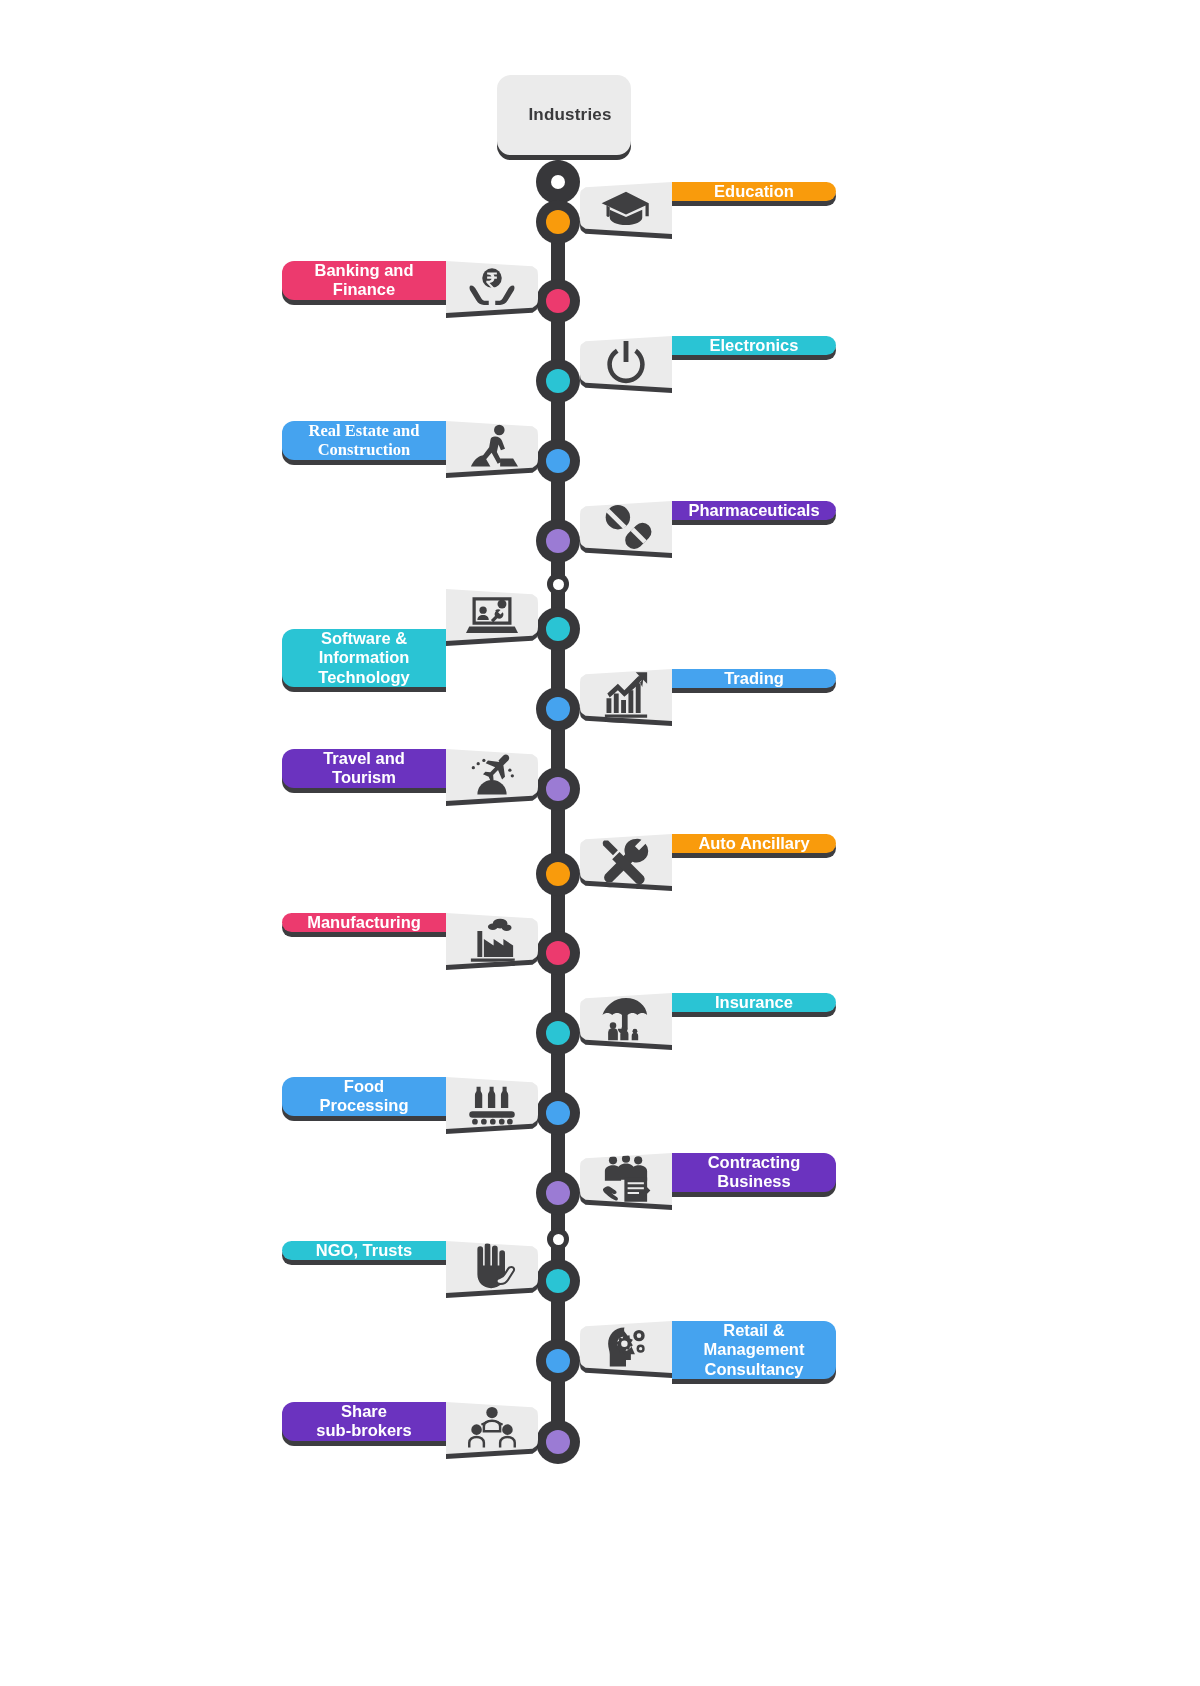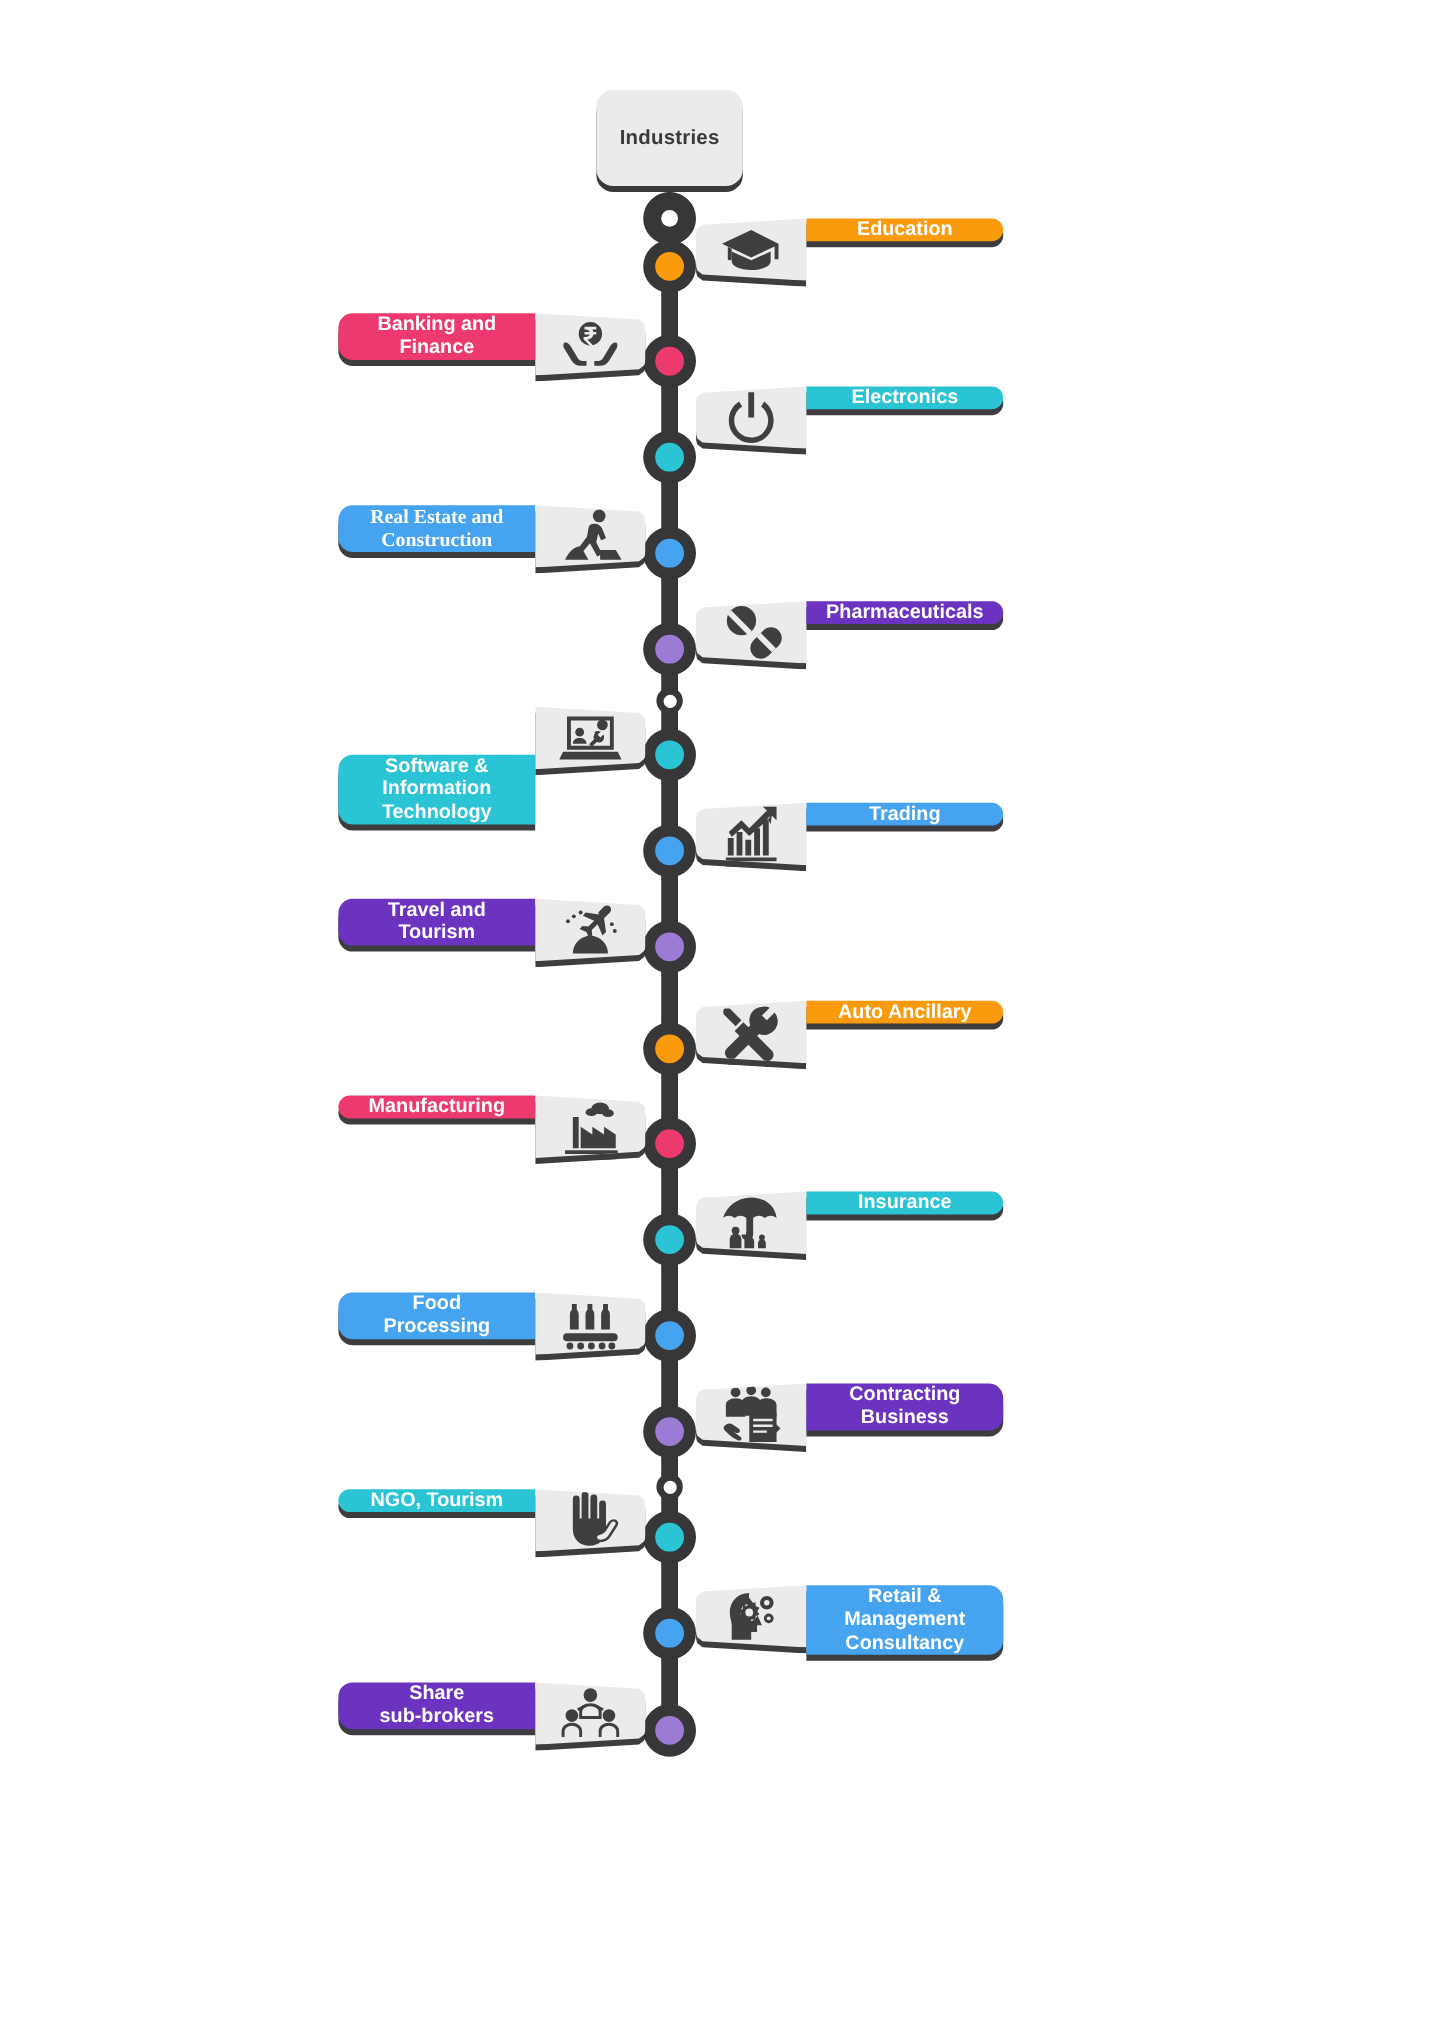--- a/index.html
+++ b/index.html
@@ -12,21 +12,21 @@
   #stage{position:relative;width:1200px;height:1686px;}
 
   
   .title-pill{
     position:absolute;
     left:497px;top:75px;
     width:122px;height:80px;
     background:#ebebeb;
     border-radius:14px;
     box-shadow:0 5px 0 #3a3a3c;
-    display:flex;align-items:center;justify-content:center;
+    display:flex;align-items:center;justify-content:center;padding-left:12px;
   }
   .title-pill .t{
     font-size:17px;font-weight:bold;color:#3a3a3c;letter-spacing:.2px;
   }
 
   
   .spine{
     position:absolute;
     left:551px;top:160px;
     width:14px;height:1300px;
@@ -188,21 +188,21 @@
       <div class="card left" style="top: 261px;">
         <div class="icon-box">
           <svg class="ico" viewBox="0 0 64 64">
             <circle cx="32" cy="21" r="12"></circle>
             <path d="M26 14h12v2.6h-4.1c.6.7 1 1.6 1.1 2.6H38v2.6h-3c-.4 2.9-2.8 5-6 5.2l6.6 6.9h-3.6l-7-7.3v-2.2h2.2c2.2 0 3.8-1 4.2-2.6H26v-2.6h5.3c-.5-1.6-2-2.6-4.3-2.6H26V14z" fill="#ebebeb"></path>
             <path d="M6 30c3 0 5 2 7 6l6 10c1 2 3 3 5 3h4v5H22c-4 0-7-2-9-5L5 36c-1-2-1-6 1-6zM58 30c-3 0-5 2-7 6l-6 10c-1 2-3 3-5 3h-4v5h6c4 0 7-2 9-5l8-13c1-2 1-6-1-6z"></path>
           </svg>
         </div>
         <div class="label" style="background: rgb(236, 58, 110);">Banking and<br>Finance</div>
       </div>
-      <div class="card right" style="top: 322px;">
+      <div class="card right" style="top: 336px;">
         <div class="icon-box">
           <svg class="ico" viewBox="0 0 64 64">
             <path d="M29 6h6v26h-6z"></path>
             <path d="M32 58c-12.7 0-23-10.3-23-23 0-8 4-15.2 10.6-19.4l3.2 5.1C17.7 24 14.6 29.2 14.6 35c0 9.6 7.8 17.4 17.4 17.4S49.4 44.6 49.4 35c0-5.8-3.1-11-7.2-14.3l3.2-5.1C51 19.8 55 27 55 35c0 12.7-10.3 23-23 23z"></path>
           </svg>
         </div>
         <div class="label" style="background: rgb(42, 196, 212);">Electronics</div>
       </div>
       <div class="card left" style="top: 421px; font-family: Liberation Serif, serif;">
         <div class="icon-box">
@@ -333,21 +333,21 @@
         </div>
         <div class="label" style="background: rgb(107, 51, 191);">Contracting<br>Business</div>
       </div>
       <div class="card left" style="top: 1241px;">
         <div class="icon-box">
           <svg class="ico" viewBox="0 0 64 64">
             <path d="M14 10a3.5 3.5 0 0 1 7 0v20h2V6a3.5 3.5 0 0 1 7 0v24h2V9a3.5 3.5 0 0 1 7 0v21h2V15a3.5 3.5 0 0 1 7 0v26c0 10-7 17-17 17S14 51 14 41V10z"></path>
             <path d="M56 32c2.5 0 4 2.5 2.6 5l-7 11c-2 3-5 5-9 5-3 0-5-1.4-5-4 0-2 1.4-3 4-3.6 3-.7 5-2.4 6.4-5l4-6.4c1-1.6 2.4-2 4-2z" fill="#ebebeb" stroke="#3f3f41" stroke-width="2.5"></path>
           </svg>
         </div>
-        <div class="label" style="background: rgb(42, 196, 212);">NGO, Tourism</div>
+        <div class="label" style="background: rgb(42, 196, 212);">NGO, Trusts</div>
       </div>
       <div class="card right" style="top: 1321px;">
         <div class="icon-box">
           <svg class="ico" viewBox="0 0 64 64">
             <path d="M30 8C18 8 10 17 10 28c0 5 2 9 2 13v15h20v-8h6v-7h5l-4-9c-1-8-4-13-9-19-1-3 .5-5 0-5z"></path>
             <circle cx="30" cy="28" r="9" fill="#ebebeb"></circle>
             <circle cx="30" cy="28" r="3.5"></circle>
             <path d="M30 15l2.3 3.4 4-1 .4 4.1 3.8 1.6-2.2 3.5 2.2 3.5-3.8 1.6-.4 4.1-4-1L30 41l-2.3-3.2-4 1-.4-4.1-3.8-1.6 2.2-3.5-2.2-3.5 3.8-1.6.4-4.1 4 1L30 15z" fill="#3f3f41"></path>
             <circle cx="30" cy="28" r="4" fill="#ebebeb"></circle>
             <circle cx="48" cy="18" r="7"></circle>

